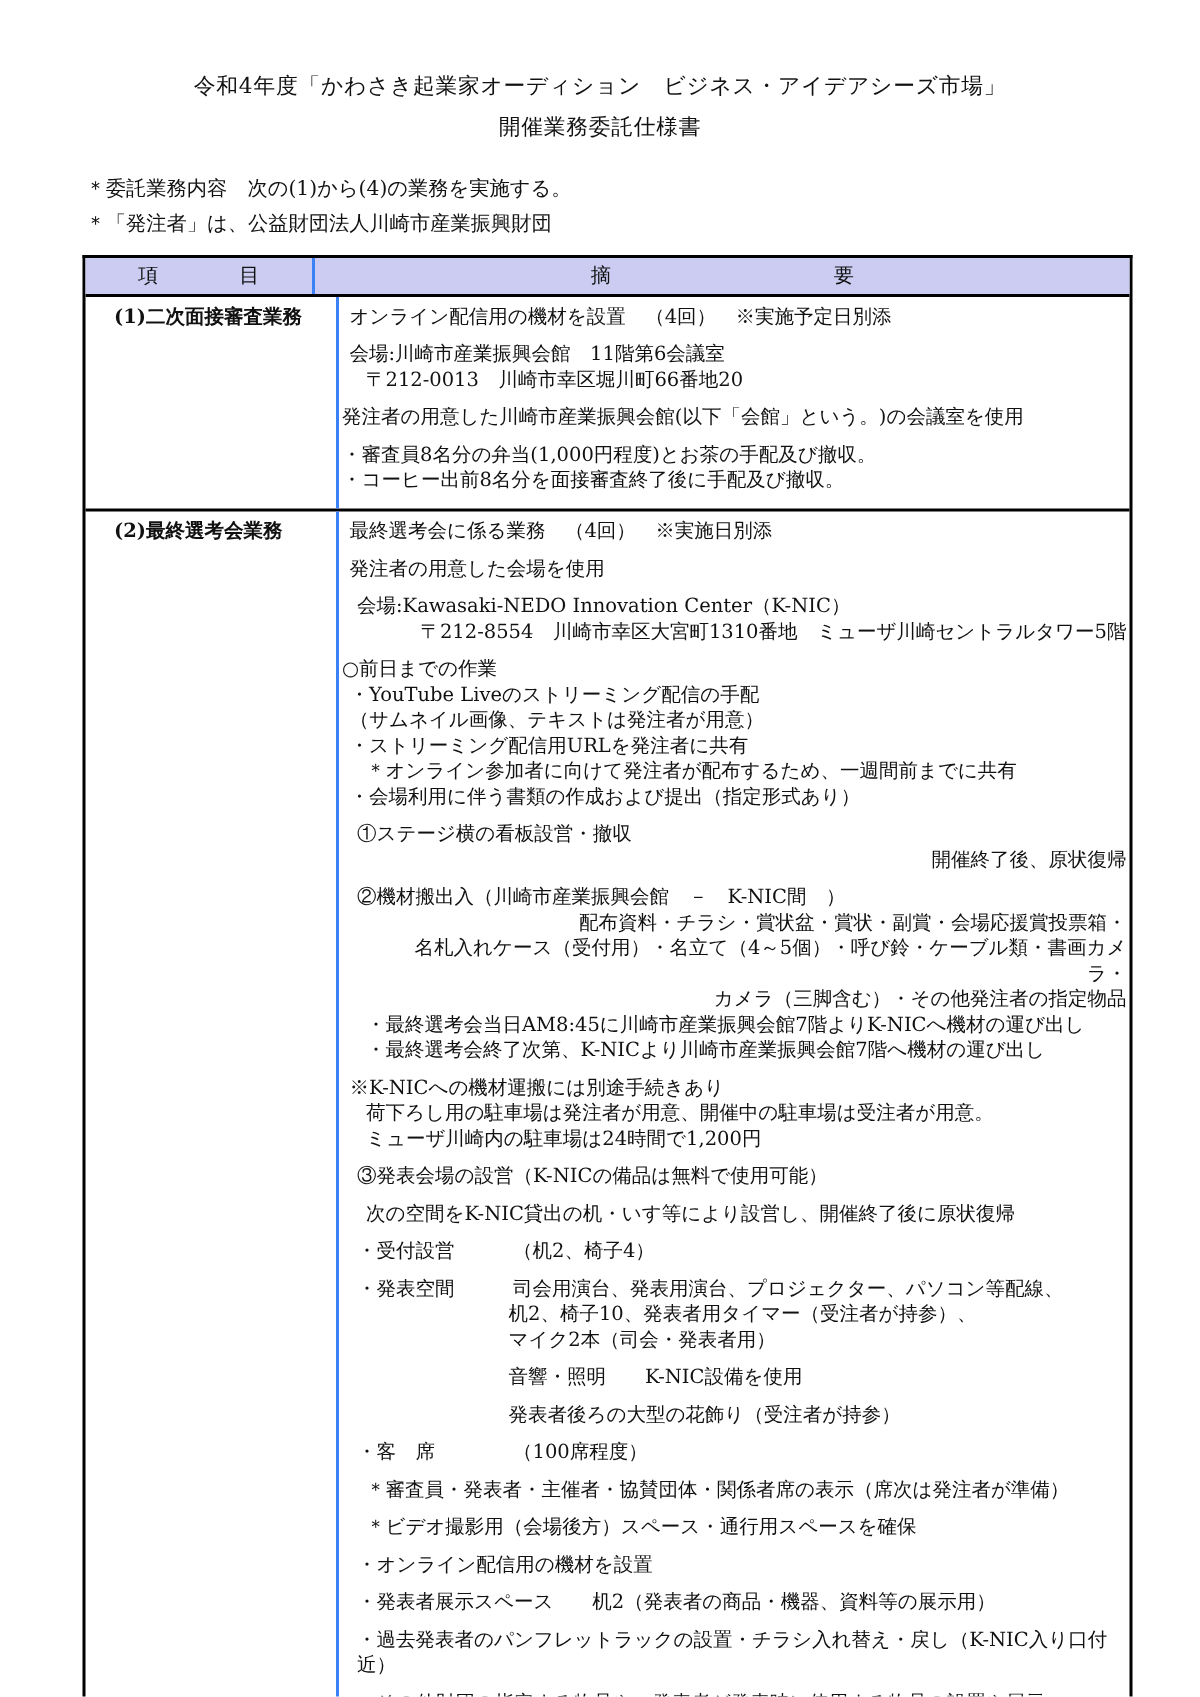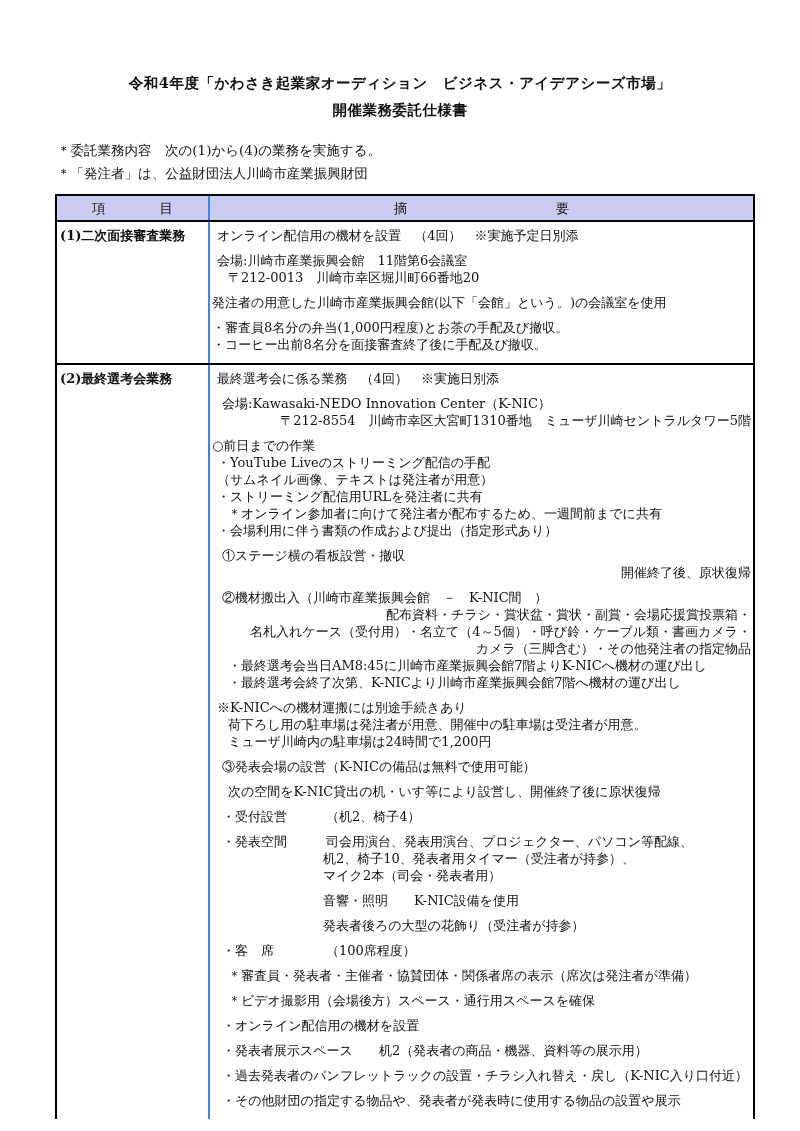--- a/index.html
+++ b/index.html
@@ -3,36 +3,36 @@
 <meta charset="utf-8">
 <style>
   html,body{margin:0;padding:0;}
   body{
     width:800px;height:1131px;overflow:hidden;background:#ffffff;
     font-family:"DejaVu Serif","Liberation Serif",serif;
     color:#111111;
     -webkit-font-smoothing:antialiased;
   }
   .page{position:relative;width:800px;height:1131px;background:#ffffff;}
-  .titles{padding-top:69px;text-align:center;font-weight:bold;}
+  .titles{padding-top:45px;text-align:center;}
   .title-line{font-size:14.5px;line-height:27px;letter-spacing:.5px;}
   .preamble{margin:16px 0 0 57px;}
   .preamble-line{font-size:13.5px;line-height:23px;}
   .spec-table{
     margin:9px 0 0 55px;width:700px;box-sizing:border-box;
     border:2px solid #000;border-bottom:none;
   }
   .thead{display:flex;border-bottom:2px solid #000;}
   .th{
     font-size:13.5px;line-height:24px;height:24px;text-align:center;
     overflow:hidden;white-space:nowrap;
   }
   .item-col{width:153px;flex:0 0 153px;border-right:2px solid #3b82f6;box-sizing:border-box;}
   .sum-col{flex:1 1 auto;min-width:0;}
-  .trow{display:flex;border-bottom:2px solid #000;}
+  .trow{display:flex;border-bottom:2px solid #000;padding-left:16px;}
   .trow:last-child{border-bottom:none;}
   .td{box-sizing:border-box;}
   .td.item-col{font-weight:bold;font-size:13px;line-height:17px;padding:5px 2px 5px 3px;}
   .td.sum-col{font-size:13px;padding:5px 2px 10px 0;}
   .line{line-height:17px;white-space:pre-wrap;word-break:break-all;}
   .gap{margin-top:8px;}
   .ind0{padding-left:2px;}
   .ind1{padding-left:7px;}
   .ind2{padding-left:12px;}
   .ind3{padding-left:18px;}
@@ -69,20 +69,21 @@
             <div class="line ind0 gap">発注者の用意した川崎市産業振興会館(以下「会館」という。)の会議室を使用</div>
             <div class="line ind0 gap">・審査員8名分の弁当(1,000円程度)とお茶の手配及び撤収。</div>
             <div class="line ind0">・コーヒー出前8名分を面接審査終了後に手配及び撤収。</div>
           </div>
   </div>
 
   <div class="trow">
     <div class="td item-col">(2)最終選考会業務</div>
     <div class="td sum-col">
             <div class="line ind1">最終選考会に係る業務　（4回）　※実施日別添</div>
+            <div class="line ind1 gap">発注者の用意した会場を使用</div>
             <div class="line ind2 gap">会場:Kawasaki-NEDO Innovation Center（K-NIC）</div>
             <div class="line ind4">〒212-8554　川崎市幸区大宮町1310番地　ミューザ川崎セントラルタワー5階</div>
             <div class="line ind0 gap">○前日までの作業</div>
             <div class="line ind1">・YouTube Liveのストリーミング配信の手配</div>
             <div class="line ind1">（サムネイル画像、テキストは発注者が用意）</div>
             <div class="line ind1">・ストリーミング配信用URLを発注者に共有</div>
             <div class="line ind3">＊オンライン参加者に向けて発注者が配布するため、一週間前までに共有</div>
             <div class="line ind1">・会場利用に伴う書類の作成および提出（指定形式あり）</div>
             <div class="line ind2 gap">①ステージ横の看板設営・撤収</div>
             <div class="line ind4">開催終了後、原状復帰</div>

